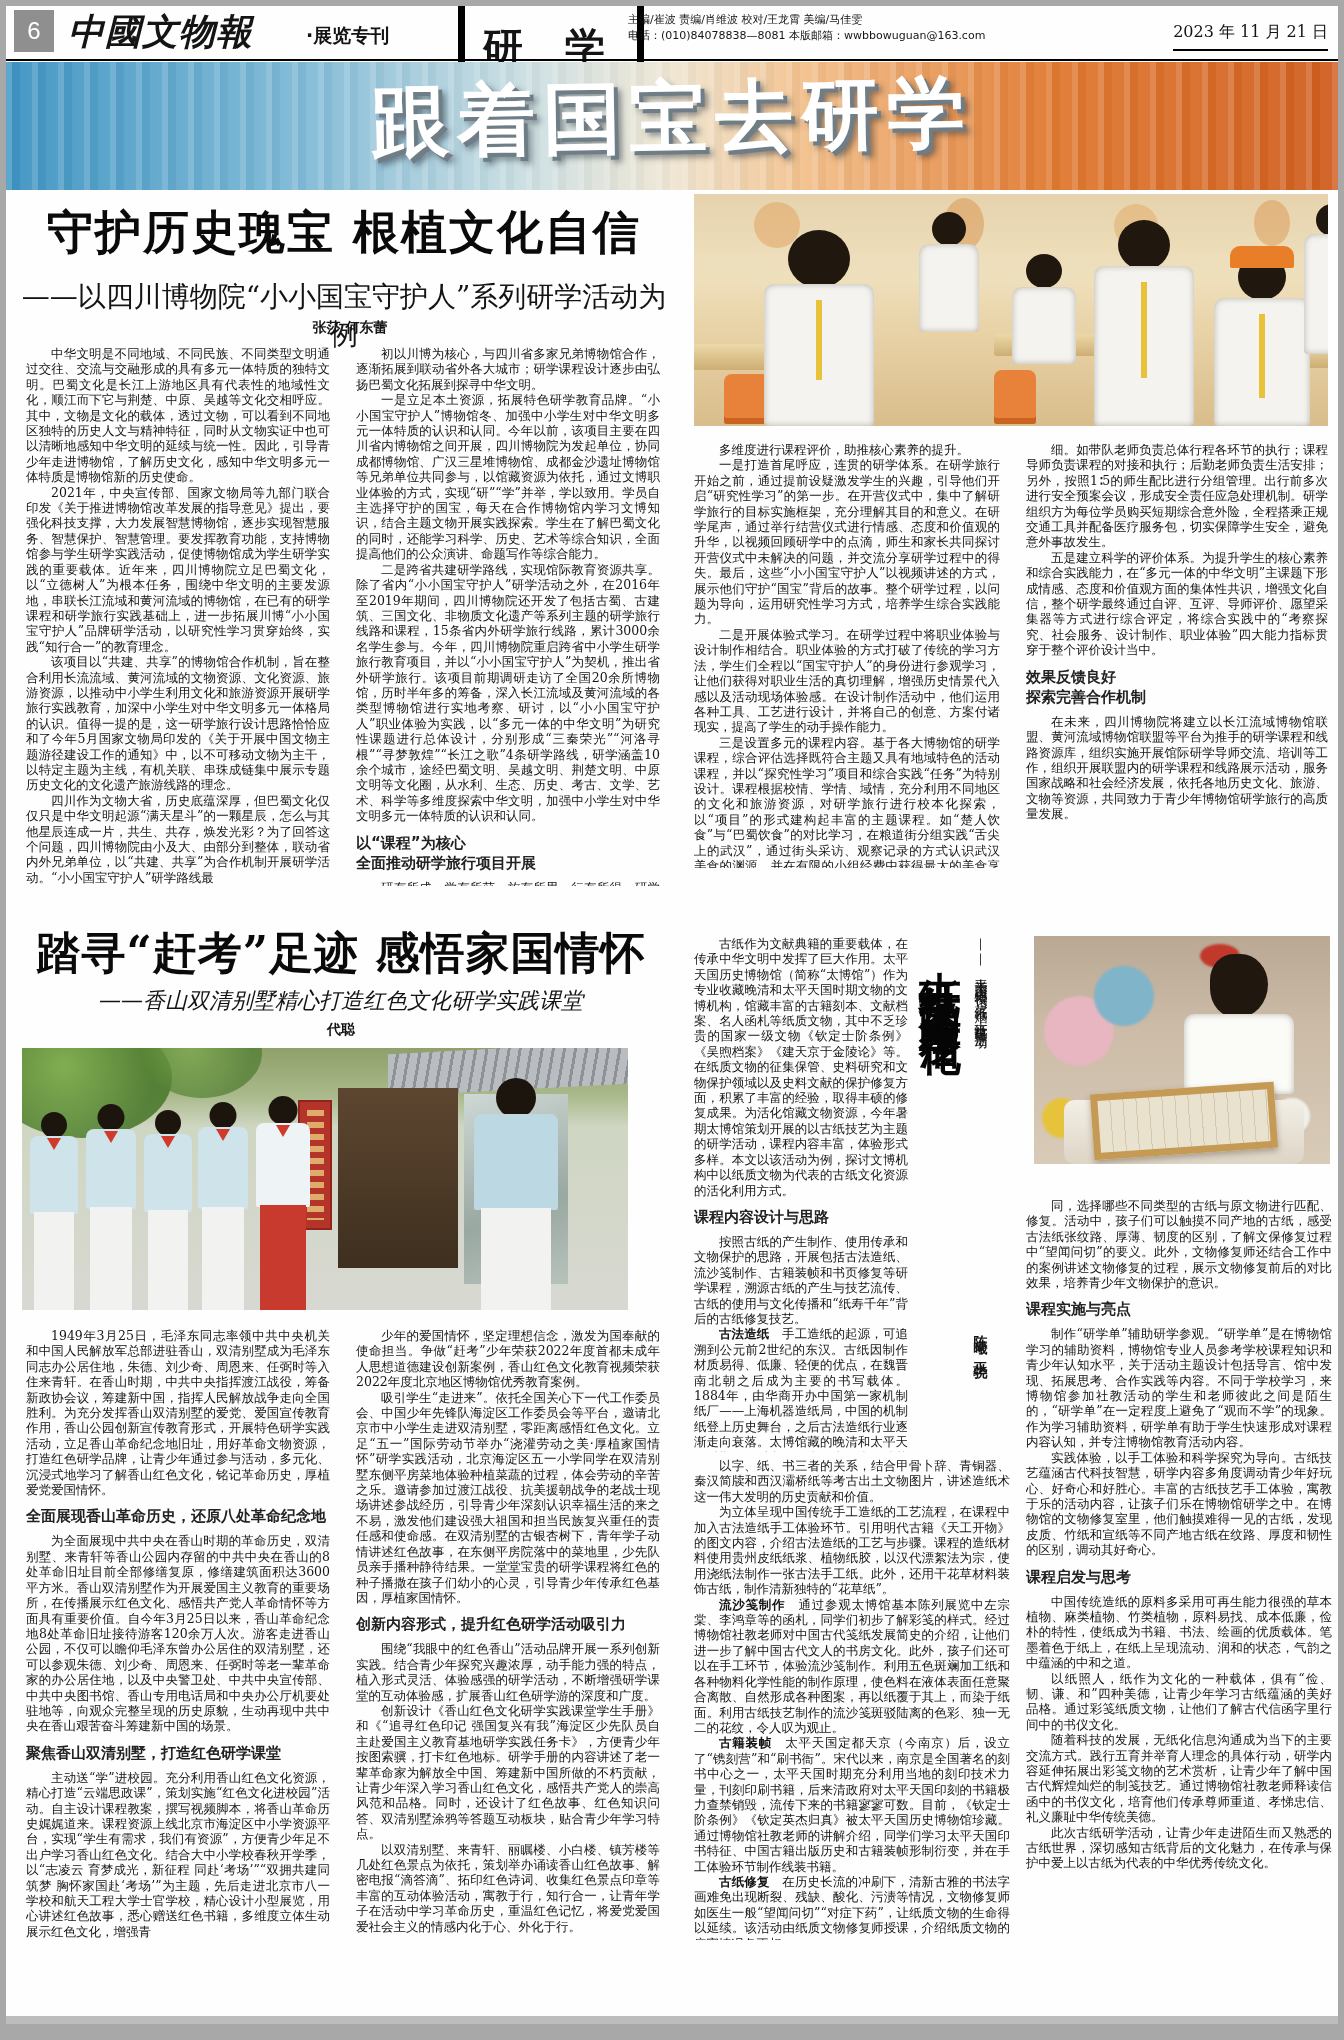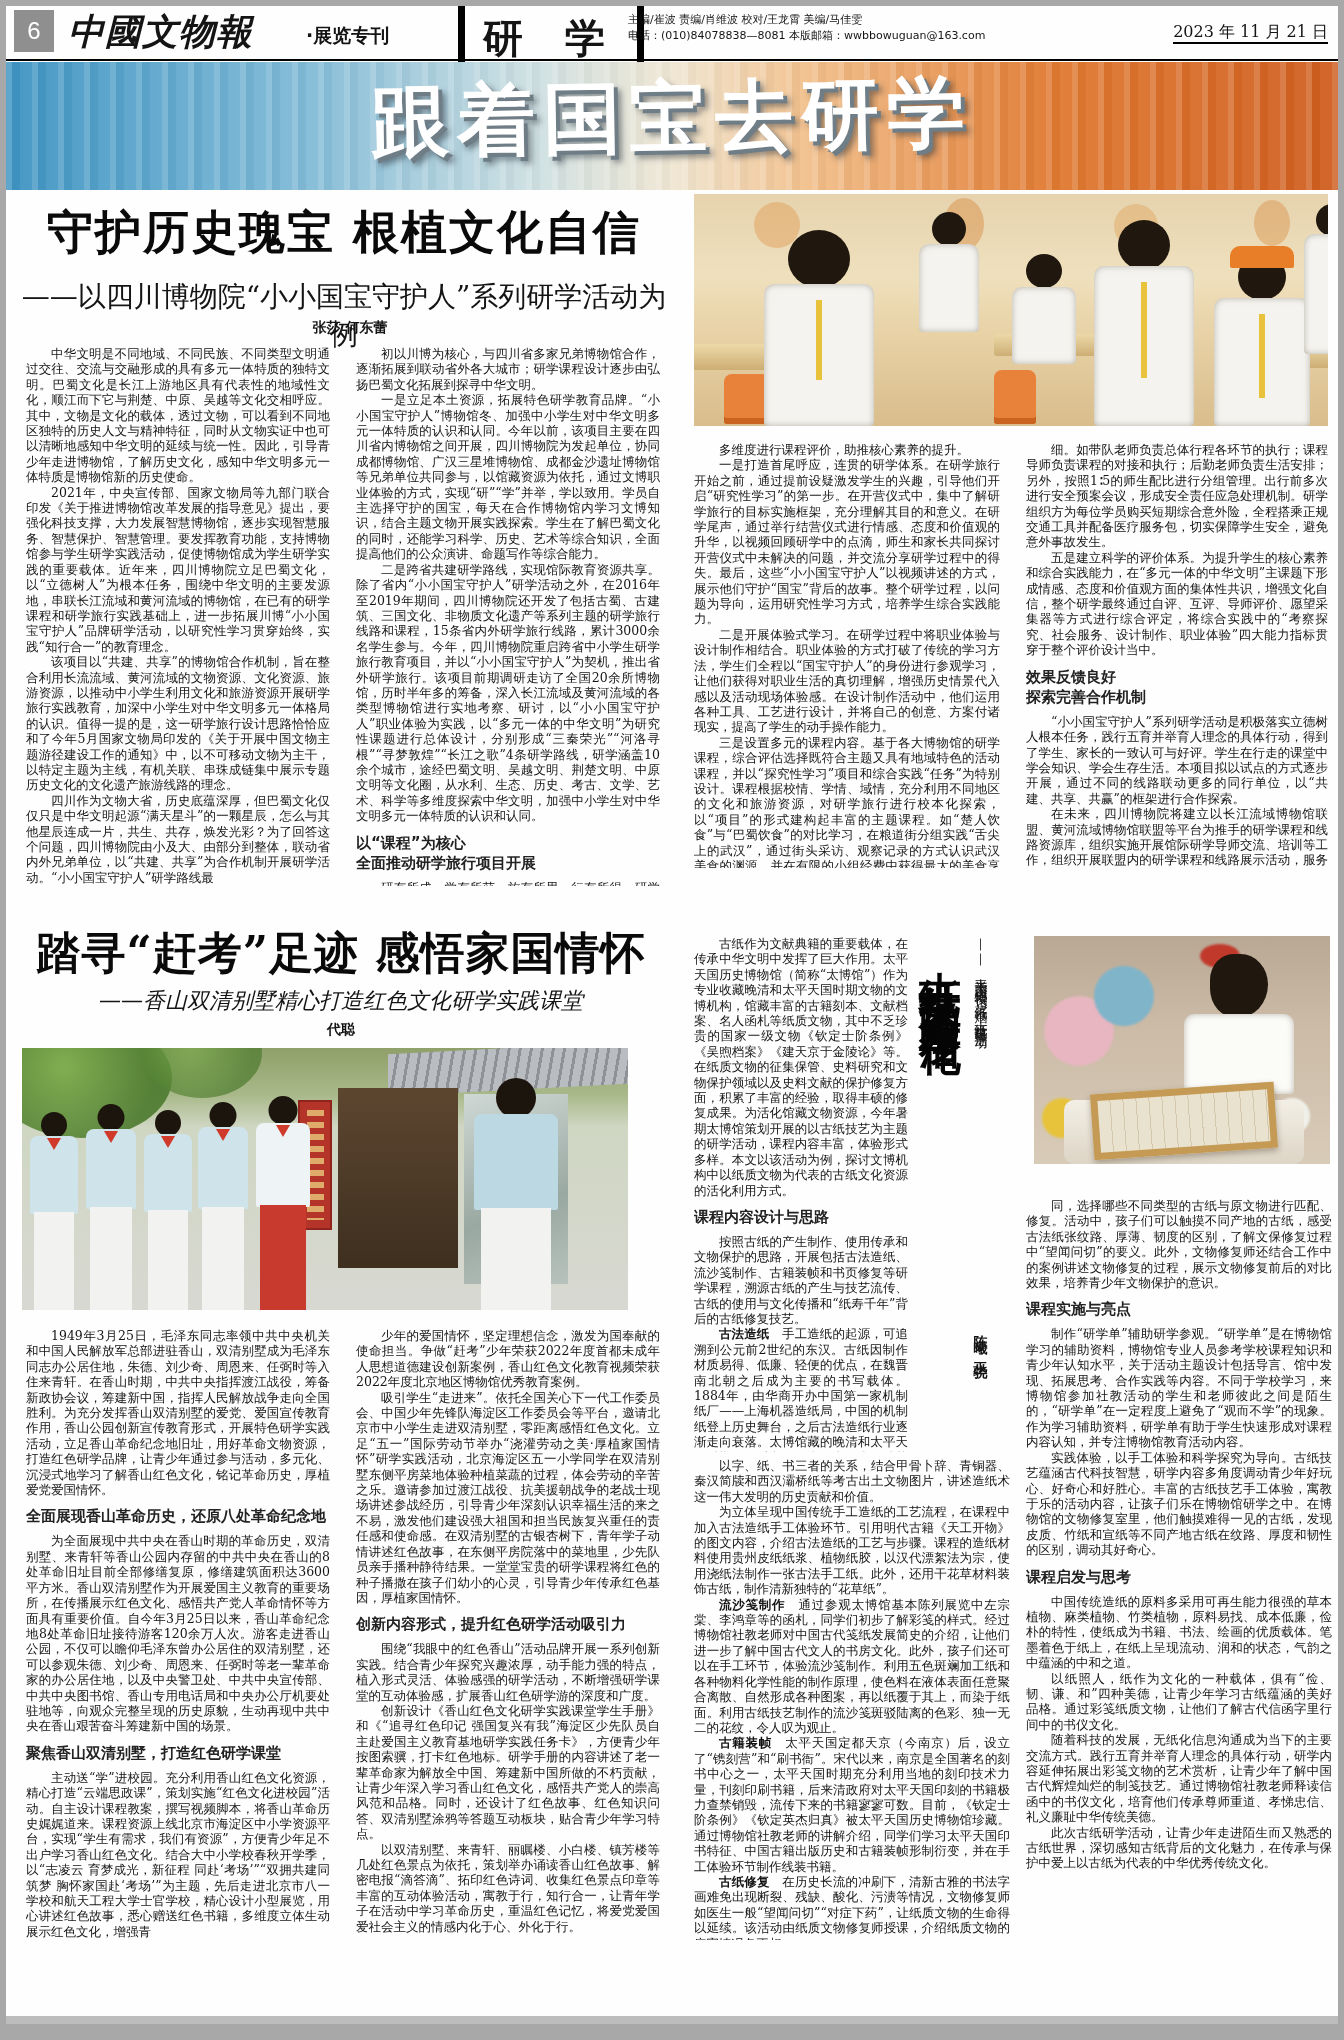--- a/index.html
+++ b/index.html
@@ -6,26 +6,26 @@
   body{background:#9e9e9e;font-family:"DejaVu Serif","Liberation Serif",serif;color:#141414;}
   #stage{position:relative;width:1344px;height:2040px;background:#a8a8a8;overflow:hidden;}
   #page{position:absolute;left:6px;top:6px;width:1332px;height:2018px;background:#fefefe;}
   
   .hdr{position:absolute;left:0;top:0;width:1332px;height:52px;}
   .pagenum{position:absolute;left:8px;top:4px;width:40px;height:42px;background:#8f8f8f;color:#fff;
     font:24px/42px "Liberation Sans",sans-serif;text-align:center;}
   .masthead{position:absolute;left:62px;top:2px;font-family:"DejaVu Serif",serif;
     font-size:36px;font-weight:bold;font-style:italic;letter-spacing:1px;}
   .edition{position:absolute;left:300px;top:18px;font:bold 19px/22px "DejaVu Sans",sans-serif;}
-  .secbox{position:absolute;left:452px;top:0px;height:50px;padding:7px 18px;
+  .secbox{position:absolute;left:452px;top:0px;height:50px;padding:16px 18px;
     border-left:7px solid #000;border-right:7px solid #000;
     font:bold 40px/50px "DejaVu Serif",serif;letter-spacing:14px;}
   .staff{position:absolute;left:622px;top:6px;width:500px;font:11px/16px "DejaVu Sans",sans-serif;}
   .dateline{position:absolute;right:10px;top:16px;font:16px/20px "DejaVu Serif",serif;
-    border-bottom:2px solid #000;padding-bottom:0;}
+    border-bottom:2px solid #000;padding-bottom:7px;}
   .hdr-rule{position:absolute;left:0;top:53px;width:1332px;height:2px;background:#000;}
   
   .banner{position:absolute;left:0;top:56px;width:1332px;height:128px;overflow:hidden;
     background:linear-gradient(90deg,#3d93c2 0%,#7eb9d6 22%,#cfe0e2 40%,#efe6d2 50%,#f2c08c 60%,#e07a31 78%,#cf5d1f 100%);}
   .banner .streaks{position:absolute;inset:0;opacity:.35;
     background:repeating-linear-gradient(90deg,rgba(255,255,255,.5) 0 6px,rgba(0,0,0,.06) 6px 14px,rgba(255,255,255,.15) 14px 26px);}
   .banner .calli{position:absolute;left:0;right:0;top:4px;text-align:center;
     font-family:"DejaVu Serif",serif;font-weight:bold;font-size:78px;letter-spacing:8px;color:#fff;
     text-shadow:4px 4px 0 #6f7d86,7px 7px 6px rgba(40,50,60,.55);transform:rotate(-1deg);}
   
@@ -164,21 +164,20 @@
         <p class="para">多维度进行课程评价，助推核心素养的提升。</p>
         <p class="para">一是打造首尾呼应，连贯的研学体系。在研学旅行开始之前，通过提前设疑激发学生的兴趣，引导他们开启“研究性学习”的第一步。在开营仪式中，集中了解研学旅行的目标实施框架，充分理解其目的和意义。在研学尾声，通过举行结营仪式进行情感、态度和价值观的升华，以视频回顾研学中的点滴，师生和家长共同探讨开营仪式中未解决的问题，并交流分享研学过程中的得失。最后，这些“小小国宝守护人”以视频讲述的方式，展示他们守护“国宝”背后的故事。整个研学过程，以问题为导向，运用研究性学习方式，培养学生综合实践能力。</p>
         <p class="para">二是开展体验式学习。在研学过程中将职业体验与设计制作相结合。职业体验的方式打破了传统的学习方法，学生们全程以“国宝守护人”的身份进行参观学习，让他们获得对职业生活的真切理解，增强历史情景代入感以及活动现场体验感。在设计制作活动中，他们运用各种工具、工艺进行设计，并将自己的创意、方案付诸现实，提高了学生的动手操作能力。</p>
         <p class="para">三是设置多元的课程内容。基于各大博物馆的研学课程，综合评估选择既符合主题又具有地域特色的活动课程，并以“探究性学习”项目和综合实践“任务”为特别设计。课程根据校情、学情、域情，充分利用不同地区的文化和旅游资源，对研学旅行进行校本化探索，以“项目”的形式建构起丰富的主题课程。如“楚人饮食”与“巴蜀饮食”的对比学习，在粮道街分组实践“舌尖上的武汉”，通过街头采访、观察记录的方式认识武汉美食的渊源，并在有限的小组经费中获得最大的美食享受。</p>
       </div>
     <div class="col" style="left:1020px;top:436px;width:302px;height:426px;">
         <p class="para">细。如带队老师负责总体行程各环节的执行；课程导师负责课程的对接和执行；后勤老师负责生活安排；另外，按照1∶5的师生配比进行分组管理。出行前多次进行安全预案会议，形成安全责任应急处理机制。研学组织方为每位学员购买短期综合意外险，全程搭乘正规交通工具并配备医疗服务包，切实保障学生安全，避免意外事故发生。</p>
         <p class="para">五是建立科学的评价体系。为提升学生的核心素养和综合实践能力，在“多元一体的中华文明”主课题下形成情感、态度和价值观方面的集体性共识，增强文化自信，整个研学最终通过自评、互评、导师评价、愿望采集器等方式进行综合评定，将综合实践中的“考察探究、社会服务、设计制作、职业体验”四大能力指标贯穿于整个评价设计当中。</p>
         <div class="colhead">效果反馈良好
 探索完善合作机制</div>
-        <p class="para">“小小国宝守护人”系列研学活动是积极落实立德树人根本任务，践行五育并举育人理念的具体行动，得到了学生、家长的一致认可与好评。学生在行走的课堂中学会知识、学会生存生活。本项目拟以试点的方式逐步开展，通过不同的线路联动更多的同行单位，以“共建、共享、共赢”的框架进行合作探索。</p>
         <p class="para">在未来，四川博物院将建立以长江流域博物馆联盟、黄河流域博物馆联盟等平台为推手的研学课程和线路资源库，组织实施开展馆际研学导师交流、培训等工作，组织开展联盟内的研学课程和线路展示活动，服务国家战略和社会经济发展，依托各地历史文化、旅游、文物等资源，共同致力于青少年博物馆研学旅行的高质量发展。</p>
       </div>
 
     <div class="a-title" style="left:10px;top:918px;width:650px;font-size:44px;letter-spacing:1px;">踏寻“赶考”足迹  感悟家国情怀</div>
     <div class="a-sub" style="left:10px;top:980px;width:650px;font-size:22px;font-style:italic;">——香山双清别墅精心打造红色文化研学实践课堂</div>
     <div class="a-auth" style="left:10px;top:1014px;width:650px;">代聪</div>
 
     <div class="photo ph2" style="left:16px;top:1042px;width:606px;height:262px;">
       <div class="leafy" style="left:-30px;top:-30px;width:180px;height:120px;"></div>
       <div class="leafy" style="left:120px;top:-40px;width:120px;height:90px;opacity:.7;"></div>

